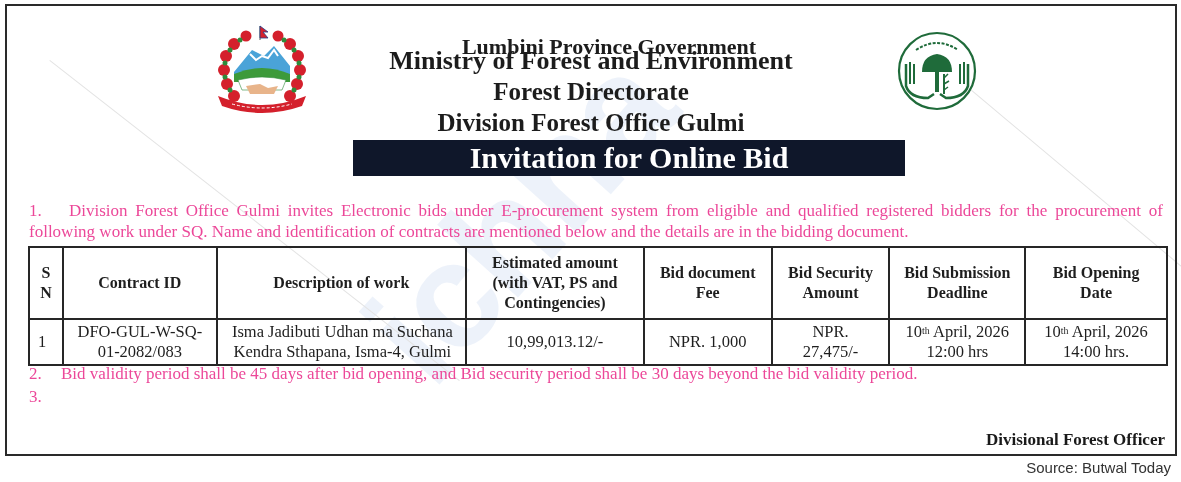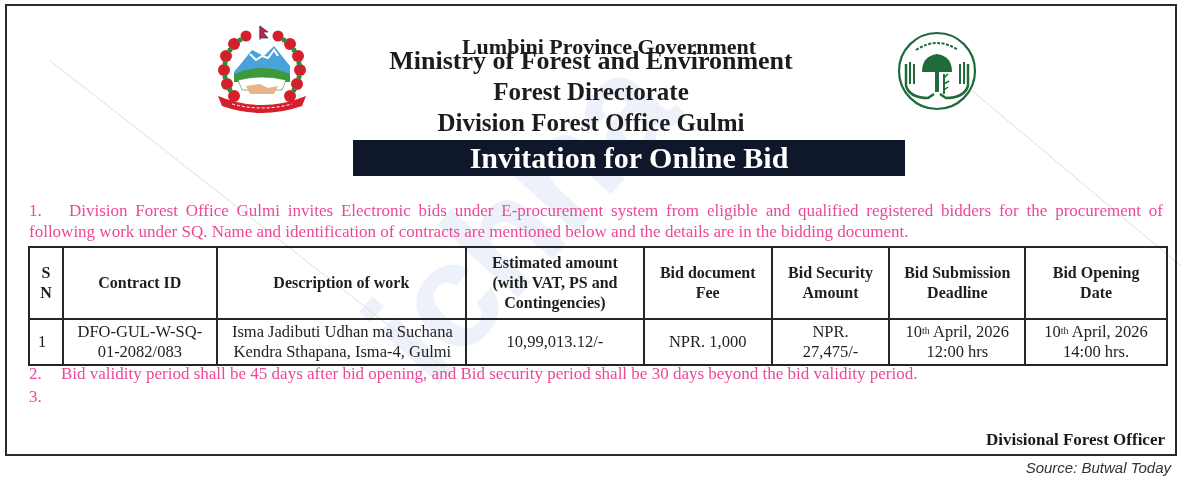--- a/index.html
+++ b/index.html
@@ -62,21 +62,21 @@
   table.bids th { font-weight: bold; height: 72px; }
   table.bids td { height: 46px; font-size: 16.5px; }
   table.bids td.sn { text-align: left; padding-left: 8px; }
   table.bids td.desc { text-align: center; padding-left: 6px; }
 
   .signature {
     position: absolute; right: 10px; top: 424px; font-size: 17px; font-weight: bold; text-align: center;
   }
   .source {
     position: absolute; right: 10px; top: 459px; font-family: "Liberation Sans", sans-serif;
-    font-style: italic; font-size: 15px; color: #333;
+    font-size: 15px; color: #333;
   }
 </style>
 </head>
 <body>
 
 <div class="watermark">ichha</div>
 <div class="watermark-line" style="left:50px;top:60px;width:520px;transform:rotate(38deg);transform-origin:left top;"></div>
 <div class="watermark-line" style="left:960px;top:80px;width:300px;transform:rotate(40deg);transform-origin:left top;"></div>
 
 <div class="notice">

